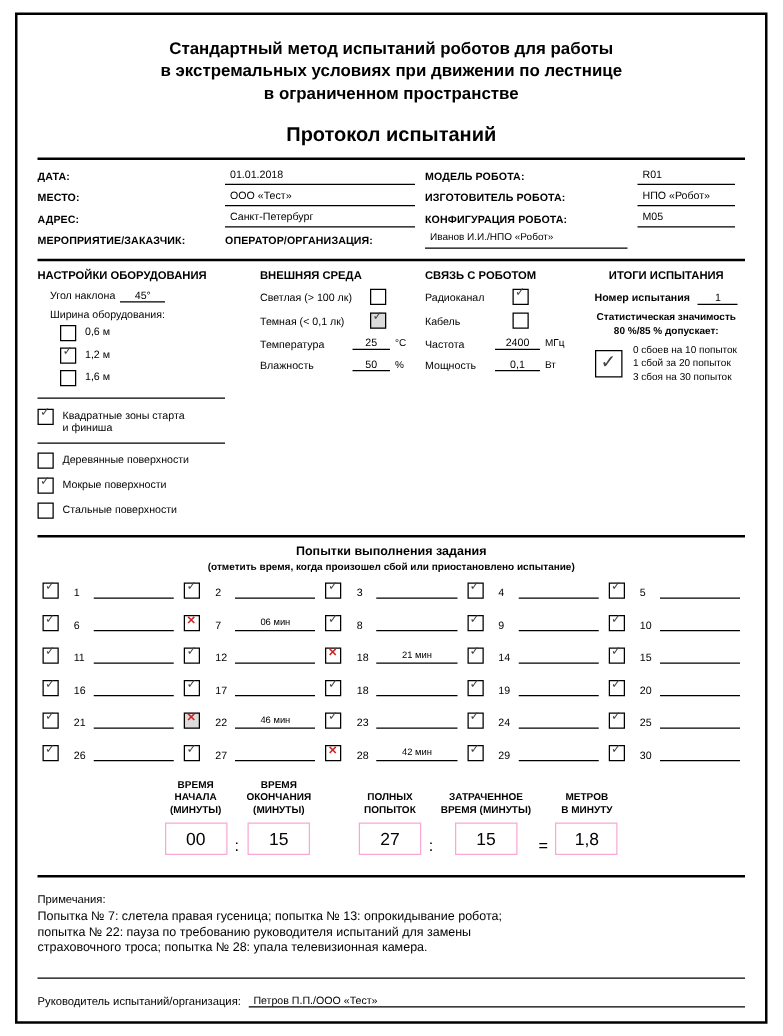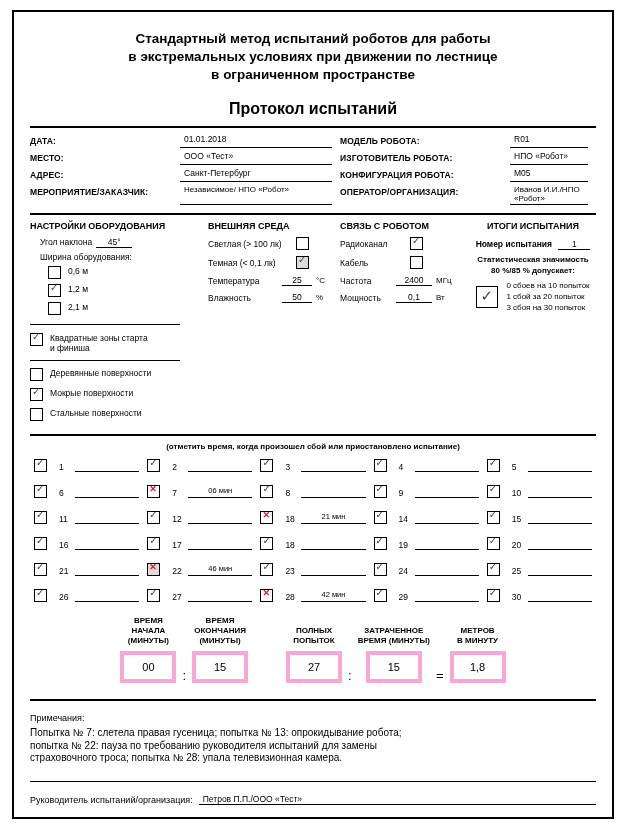--- a/index.html
+++ b/index.html
@@ -162,23 +162,23 @@
   .totals{
     display:flex;
     justify-content:center;
     align-items:flex-end;
     margin-top:14px;
     gap:6px;
   }
   .tcell{text-align:center;font-size:8px;font-weight:bold;line-height:10px;}
   .tcell .cap{margin-bottom:5px;text-transform:uppercase;}
   .box{
-    width:48px;height:24px;border:4px solid #f9a8d4;
+    width:48px;height:24px;border:1px solid #f9a8d4;
     display:flex;align-items:center;justify-content:center;
-    font-size:11px;font-weight:normal;margin:4px auto;
+    font-size:14px;font-weight:normal;margin:4px auto;
   }
   .sep{font-size:13px;padding-bottom:4px;}
   .gapw{width:26px;}
 
   .notes{margin-top:12px;font-size:9px;}
   .notes .h{margin-bottom:4px;}
   .notes p{margin:0;line-height:12.5px;font-size:10px;}
   .footer{
     display:flex;align-items:flex-end;margin-top:12px;font-size:9px;
   }
@@ -210,21 +210,20 @@
       <div class="val">ООО «Тест»</div>
       <div class="lbl">ИЗГОТОВИТЕЛЬ РОБОТА:</div>
       <div class="val">НПО «Робот»</div>
 
       <div class="lbl">АДРЕС:</div>
       <div class="val">Санкт-Петербург</div>
       <div class="lbl">КОНФИГУРАЦИЯ РОБОТА:</div>
       <div class="val">M05</div>
 
       <div class="lbl">МЕРОПРИЯТИЕ/ЗАКАЗЧИК:</div>
-      <div class="val small">Независимое/ НПО «Робот»</div>
       <div class="lbl">ОПЕРАТОР/ОРГАНИЗАЦИЯ:</div>
       <div class="val small">Иванов И.И./НПО «Робот»</div>
     </div>
 
     <hr class="hr-thick">
 
     <div class="cols">
 
       <div>
         <div class="colhead">НАСТРОЙКИ ОБОРУДОВАНИЯ</div>
@@ -240,21 +239,21 @@
           <div class="row">
             <span class="chk"></span>
             <span>0,6 м</span>
           </div>
           <div class="row">
             <span class="chk tick"></span>
             <span>1,2 м</span>
           </div>
           <div class="row">
             <span class="chk"></span>
-            <span>2,1 м</span>
+            <span>1,6 м</span>
           </div>
         </div>
 
         <hr class="hr-thin" style="width:150px;margin:9px 0 8px 0;">
 
         <div class="surf" style="margin-top:0;">
           <div class="row" style="align-items:flex-start;">
             <span class="chk tick"></span>
             <span style="line-height:10px;">Квадратные зоны старта<br>и финиша</span>
           </div>
@@ -339,20 +338,21 @@
             <span>0 сбоев на 10 попыток</span><br>
             <span>1 сбой за 20 попыток</span><br>
             <span>3 сбоя на 30 попыток</span>
           </span>
         </div>
       </div>
     </div>
 
     <hr class="hr-thick" style="margin-top:6px;">
 
+    <div class="attempts-title">Попытки выполнения задания</div>
     <div class="attempts-sub">(отметить время, когда произошел сбой или приостановлено испытание)</div>
 
     <div class="att-grid">
       <div class="att">
           <span class="chk tick"></span>
           <span class="no">1</span>
           <span class="line"></span>
         </div>
       <div class="att">
           <span class="chk tick"></span>

